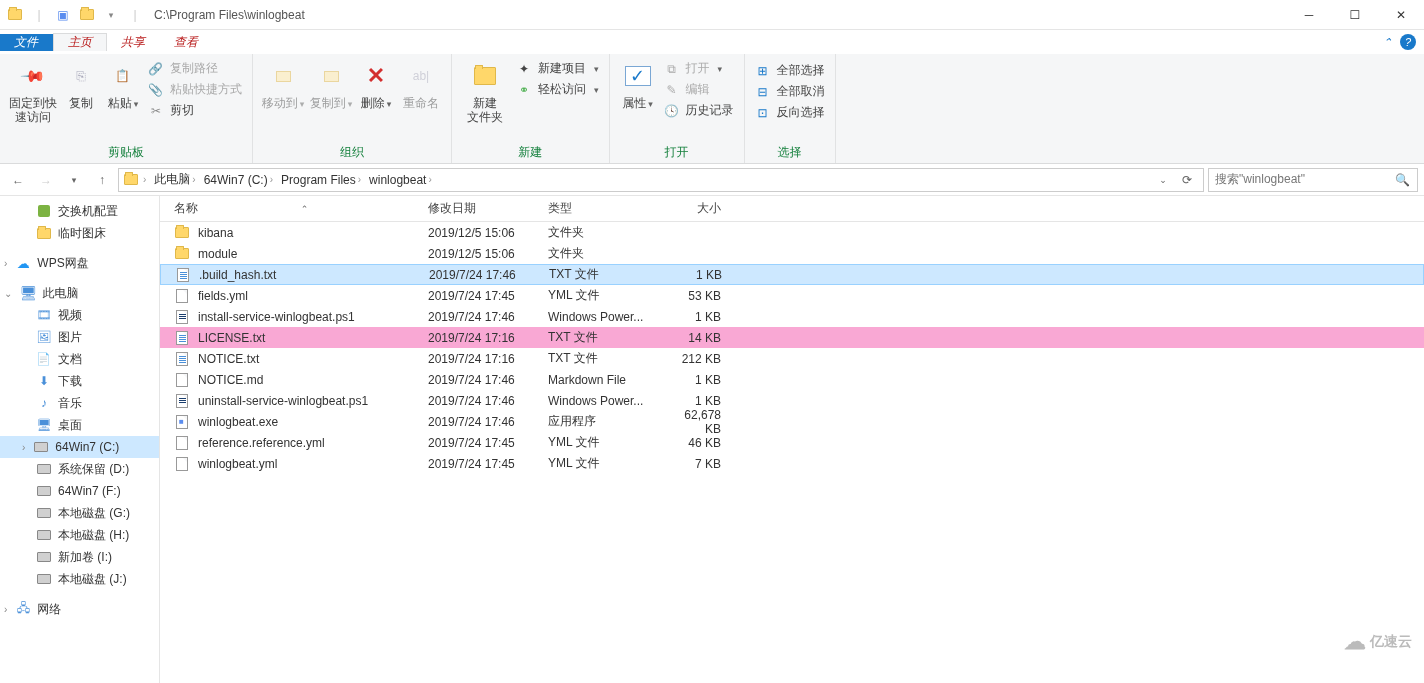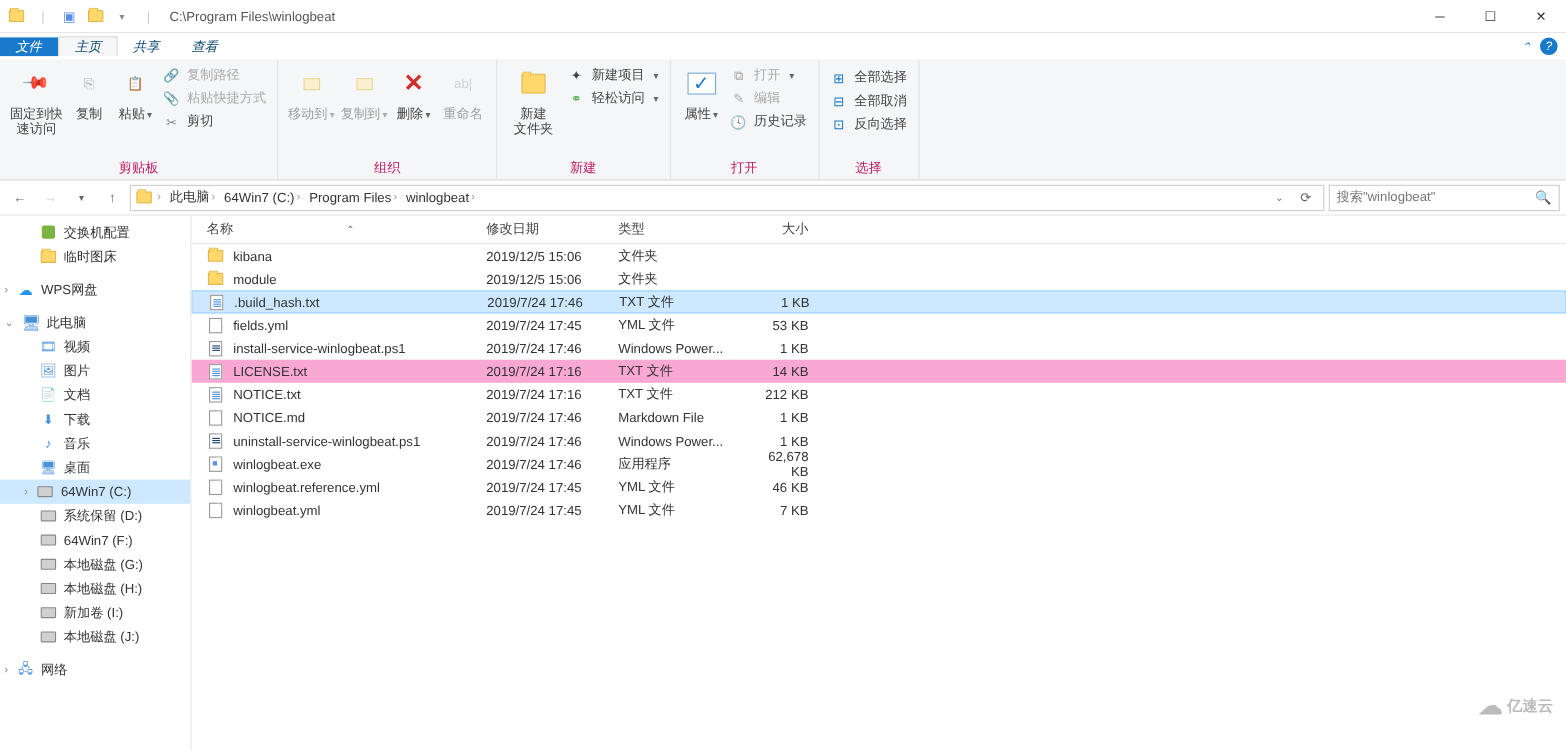--- a/index.html
+++ b/index.html
@@ -8,32 +8,32 @@
 
 .titlebar { height: 30px; display: flex; align-items: center; background: #fff; border-bottom: 1px solid #e5e5e5; }
 .titlebar .qat { display: flex; align-items: center; padding: 0 4px; gap: 2px; }
 .titlebar .qat .ic { width: 22px; height: 22px; display: flex; align-items: center; justify-content: center; }
 .titlebar .title { padding-left: 4px; color: #555; }
 .titlebar .win-controls { margin-left: auto; display: flex; }
 .titlebar .win-controls div { width: 46px; height: 30px; display: flex; align-items: center; justify-content: center; font-size: 12px; }
 
 
 .tabs { height: 24px; display: flex; align-items: center; background: #fff; font-style: italic; }
-.tabs .tab { padding: 0 14px; display: flex; align-items: center; font-size: 12px; color: #0c4a6e; border-right: 1px solid transparent; }
+.tabs .tab { padding: 0 14px; display: flex; align-items: center; font-size: 12px; color: #b91c1c; border-right: 1px solid transparent; }
 .tabs .tab.file { background: #1979ca; color: #fff; }
 .tabs .tab.active { background: #f5f6f7; border: 1px solid #dadbdc; border-bottom: none; }
 .tabs .spacer { flex: 1; }
 .tabs .right { display: flex; align-items: center; padding-right: 8px; gap: 8px; }
 .help-circle { width: 16px; height: 16px; border-radius: 50%; background: #1979ca; color: #fff; display: flex; align-items: center; justify-content: center; font-size: 11px; }
 
 
 .ribbon { height: 110px; background: #f5f6f7; border-bottom: 1px solid #dadbdc; display: flex; }
 .group { border-right: 1px solid #e1e2e3; padding: 4px 6px 2px 6px; display: flex; flex-direction: column; }
 .group-body { flex: 1; display: flex; align-items: flex-start; }
-.group-label { text-align: center; color: #be185d; font-size: 12px; padding-top: 2px; }
+.group-label { text-align: center; color: #15803d; font-size: 12px; padding-top: 2px; }
 .big-btn { width: 54px; display: flex; flex-direction: column; align-items: center; justify-content: flex-start; padding-top: 2px; gap: 4px; color: #444; }
 .big-btn .bic { width: 32px; height: 32px; display: flex; align-items: center; justify-content: center; }
 .big-btn .lbl { font-size: 12px; text-align: center; line-height: 14px; }
 .small-list { display: flex; flex-direction: column; gap: 4px; padding: 2px 4px; }
 .small-item { display: flex; align-items: center; gap: 6px; font-size: 12px; color: #444; }
 .small-item.disabled { color: #aaa; }
 .sic { width: 16px; height: 16px; display: flex; align-items: center; justify-content: center; }
 .chev { font-size: 9px; color: #666; margin-left: 2px; }
 
 
@@ -42,21 +42,21 @@
 .nav-btn.disabled { color: #ccc; }
 .addr-box { flex: 1; height: 24px; border: 1px solid #ccc; display: flex; align-items: center; padding: 0 4px; gap: 4px; background: #fff; }
 .addr-box .crumb { display: flex; align-items: center; gap: 2px; padding: 0 4px; height: 100%; }
 .addr-box .crumb .sep { color: #999; font-size: 10px; }
 .addr-right { display: flex; align-items: center; margin-left: auto; }
 .search-box { width: 210px; height: 24px; border: 1px solid #ccc; display: flex; align-items: center; padding: 0 6px; background: #fff; color: #777; }
 .search-box .sic { margin-left: auto; color: #555; }
 
 
 .main { display: flex; height: 487px; }
-.tree { width: 174px; border-right: 1px solid #e5e5e5; overflow-y: auto; position: relative; }
+.tree { width: 160px; border-right: 1px solid #e5e5e5; overflow-y: auto; position: relative; }
 .tree-inner { padding: 4px 0; }
 .tree-item { height: 22px; display: flex; align-items: center; gap: 6px; padding-left: 18px; font-size: 12px; color: #333; }
 .tree-item.l2 { padding-left: 36px; }
 .tree-item.sel { background: #cde8ff; }
 .tree-item .tic { width: 16px; height: 16px; display: flex; align-items: center; justify-content: center; }
 .tree-item .exp2 { font-size: 10px; color: #888; margin-left: -14px; margin-right: 2px; }
 
 
 .files { flex: 1; display: flex; flex-direction: column; }
 .cols { height: 26px; display: flex; align-items: flex-start; border-bottom: 1px solid #e5e5e5; color: #444; }
@@ -568,21 +568,21 @@
           </div>
     <div class="col c-date">2019/7/24 17:46</div>
     <div class="col c-type">应用程序</div>
     <div class="col c-size">62,678 KB</div>
   </div>
         <div class="row">
     <div class="col c-name">
             <span class="fic">
               <div class="i-file"></div>
             </span>
-            <span>winlogbeat.reference.yml</span>
+            <span>reference.reference.yml</span>
           </div>
     <div class="col c-date">2019/7/24 17:45</div>
     <div class="col c-type">YML 文件</div>
     <div class="col c-size">46 KB</div>
   </div>
         <div class="row">
     <div class="col c-name">
             <span class="fic">
               <div class="i-file"></div>
             </span>

